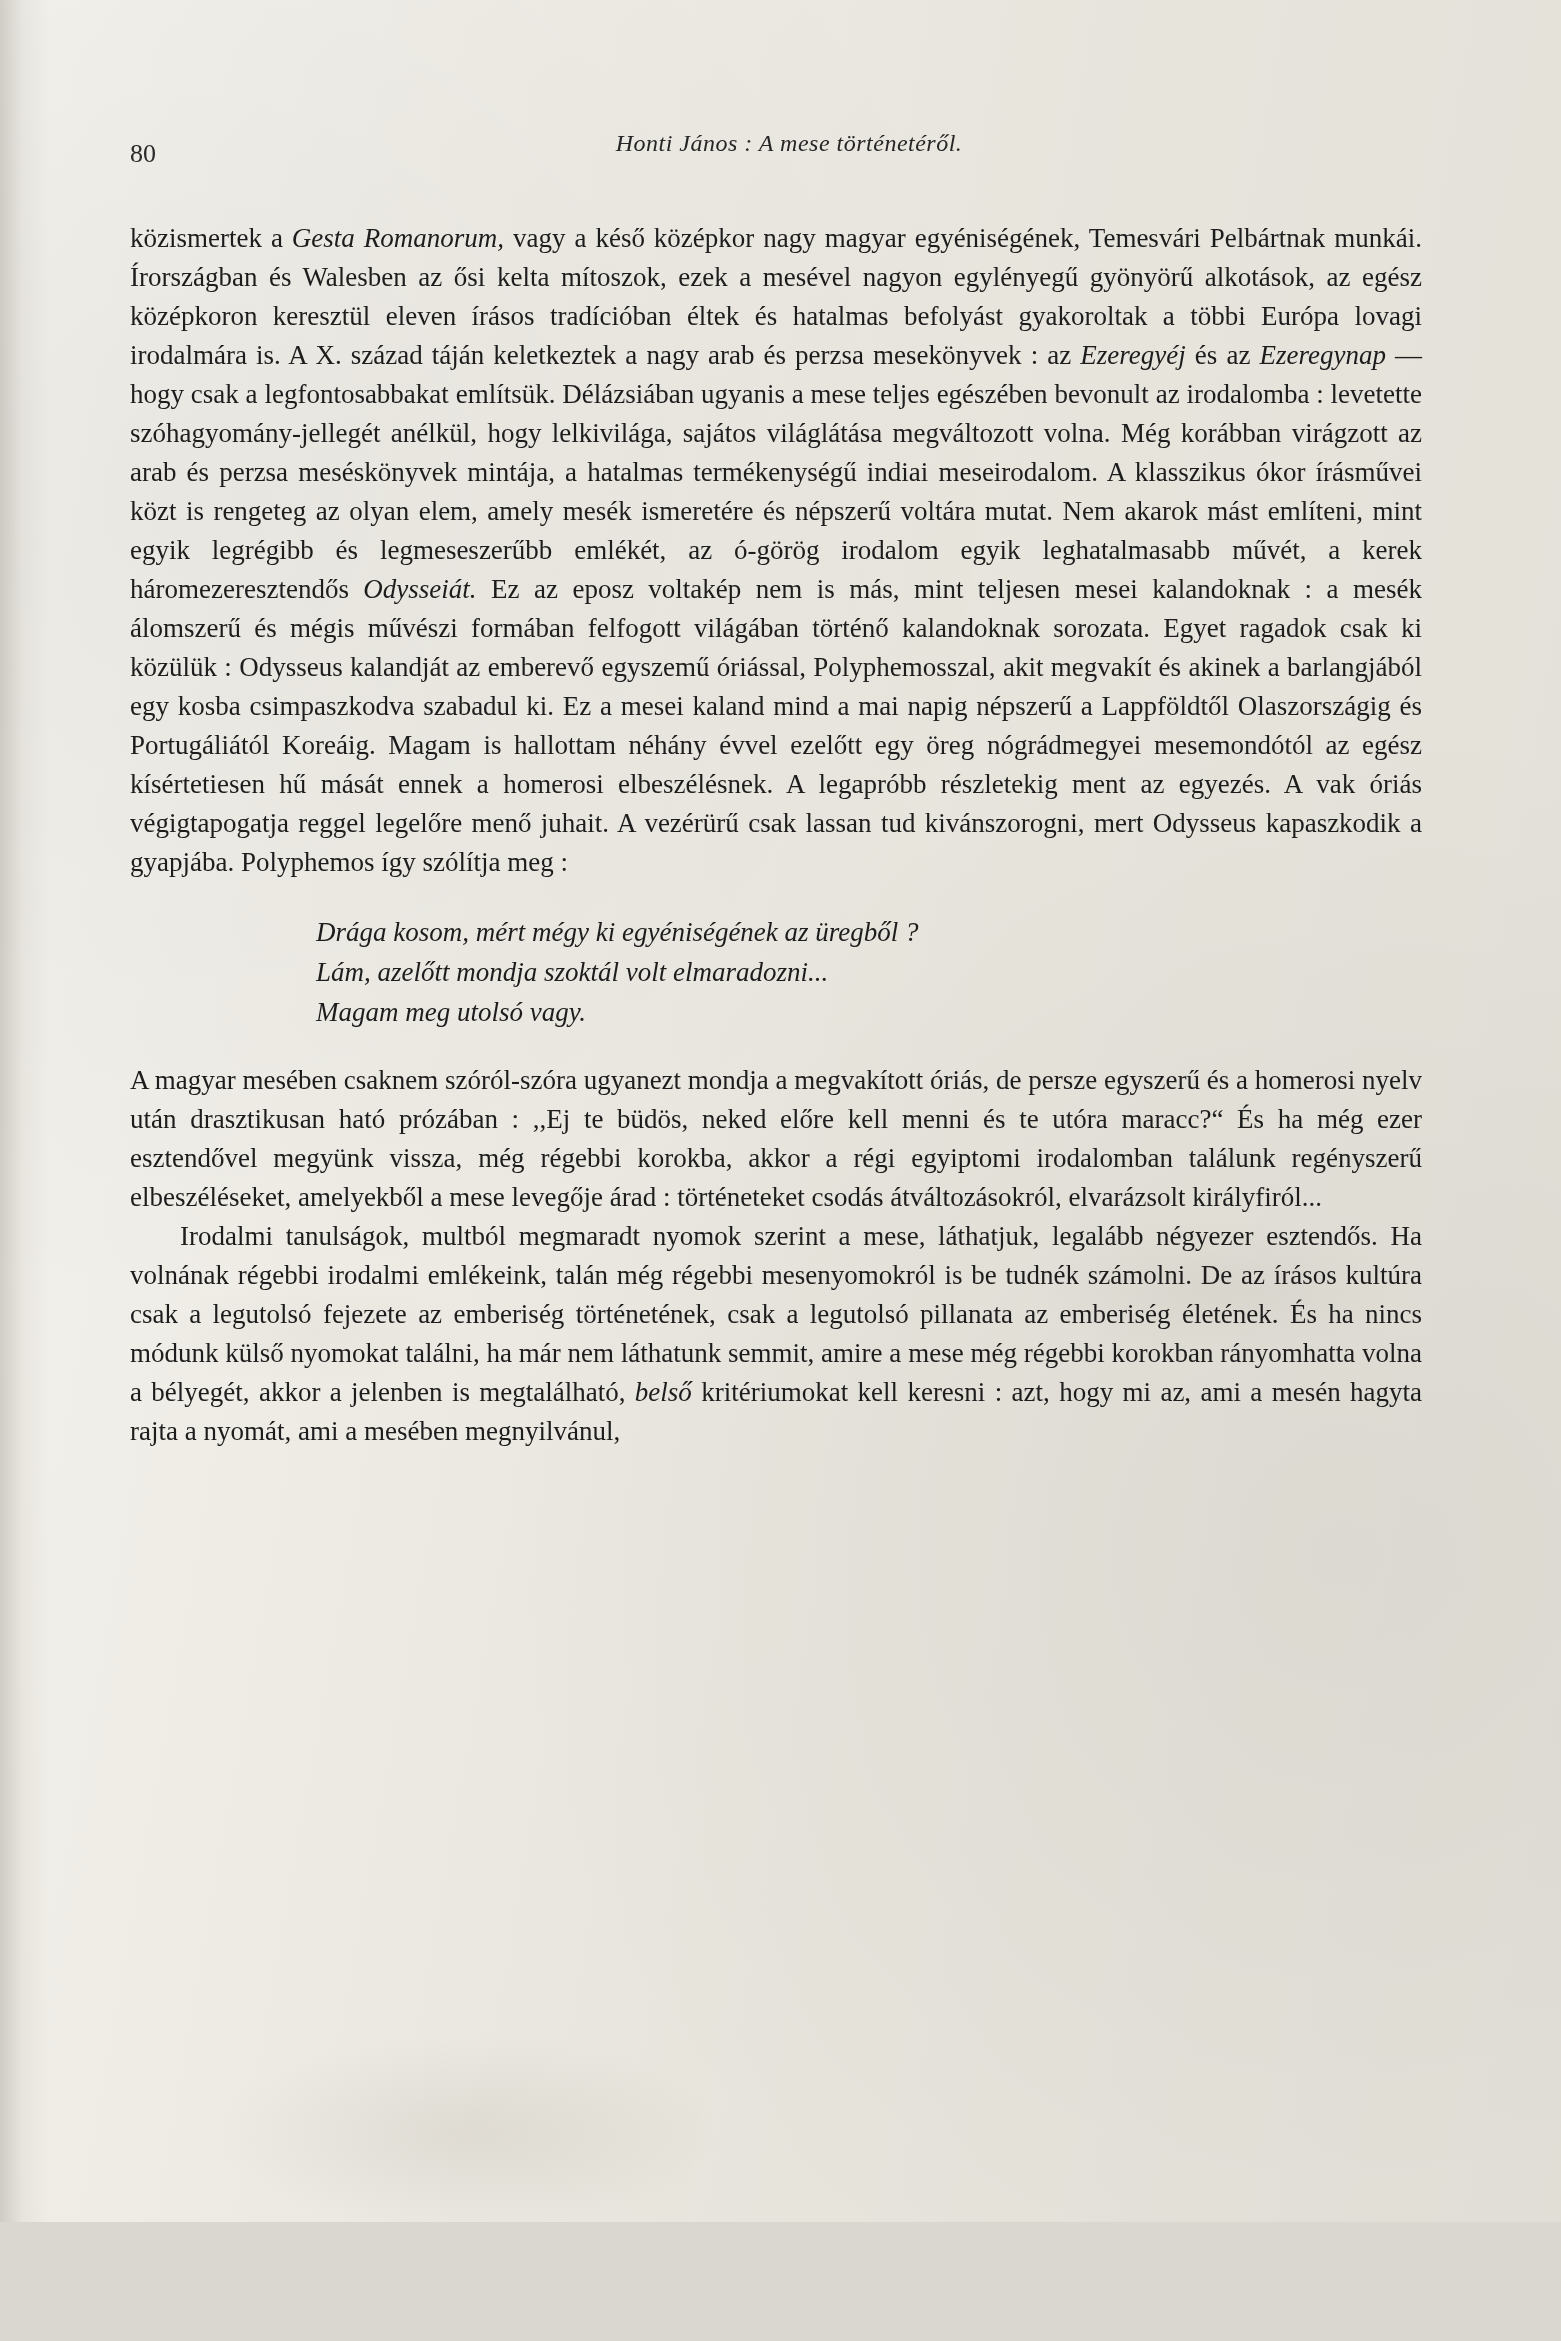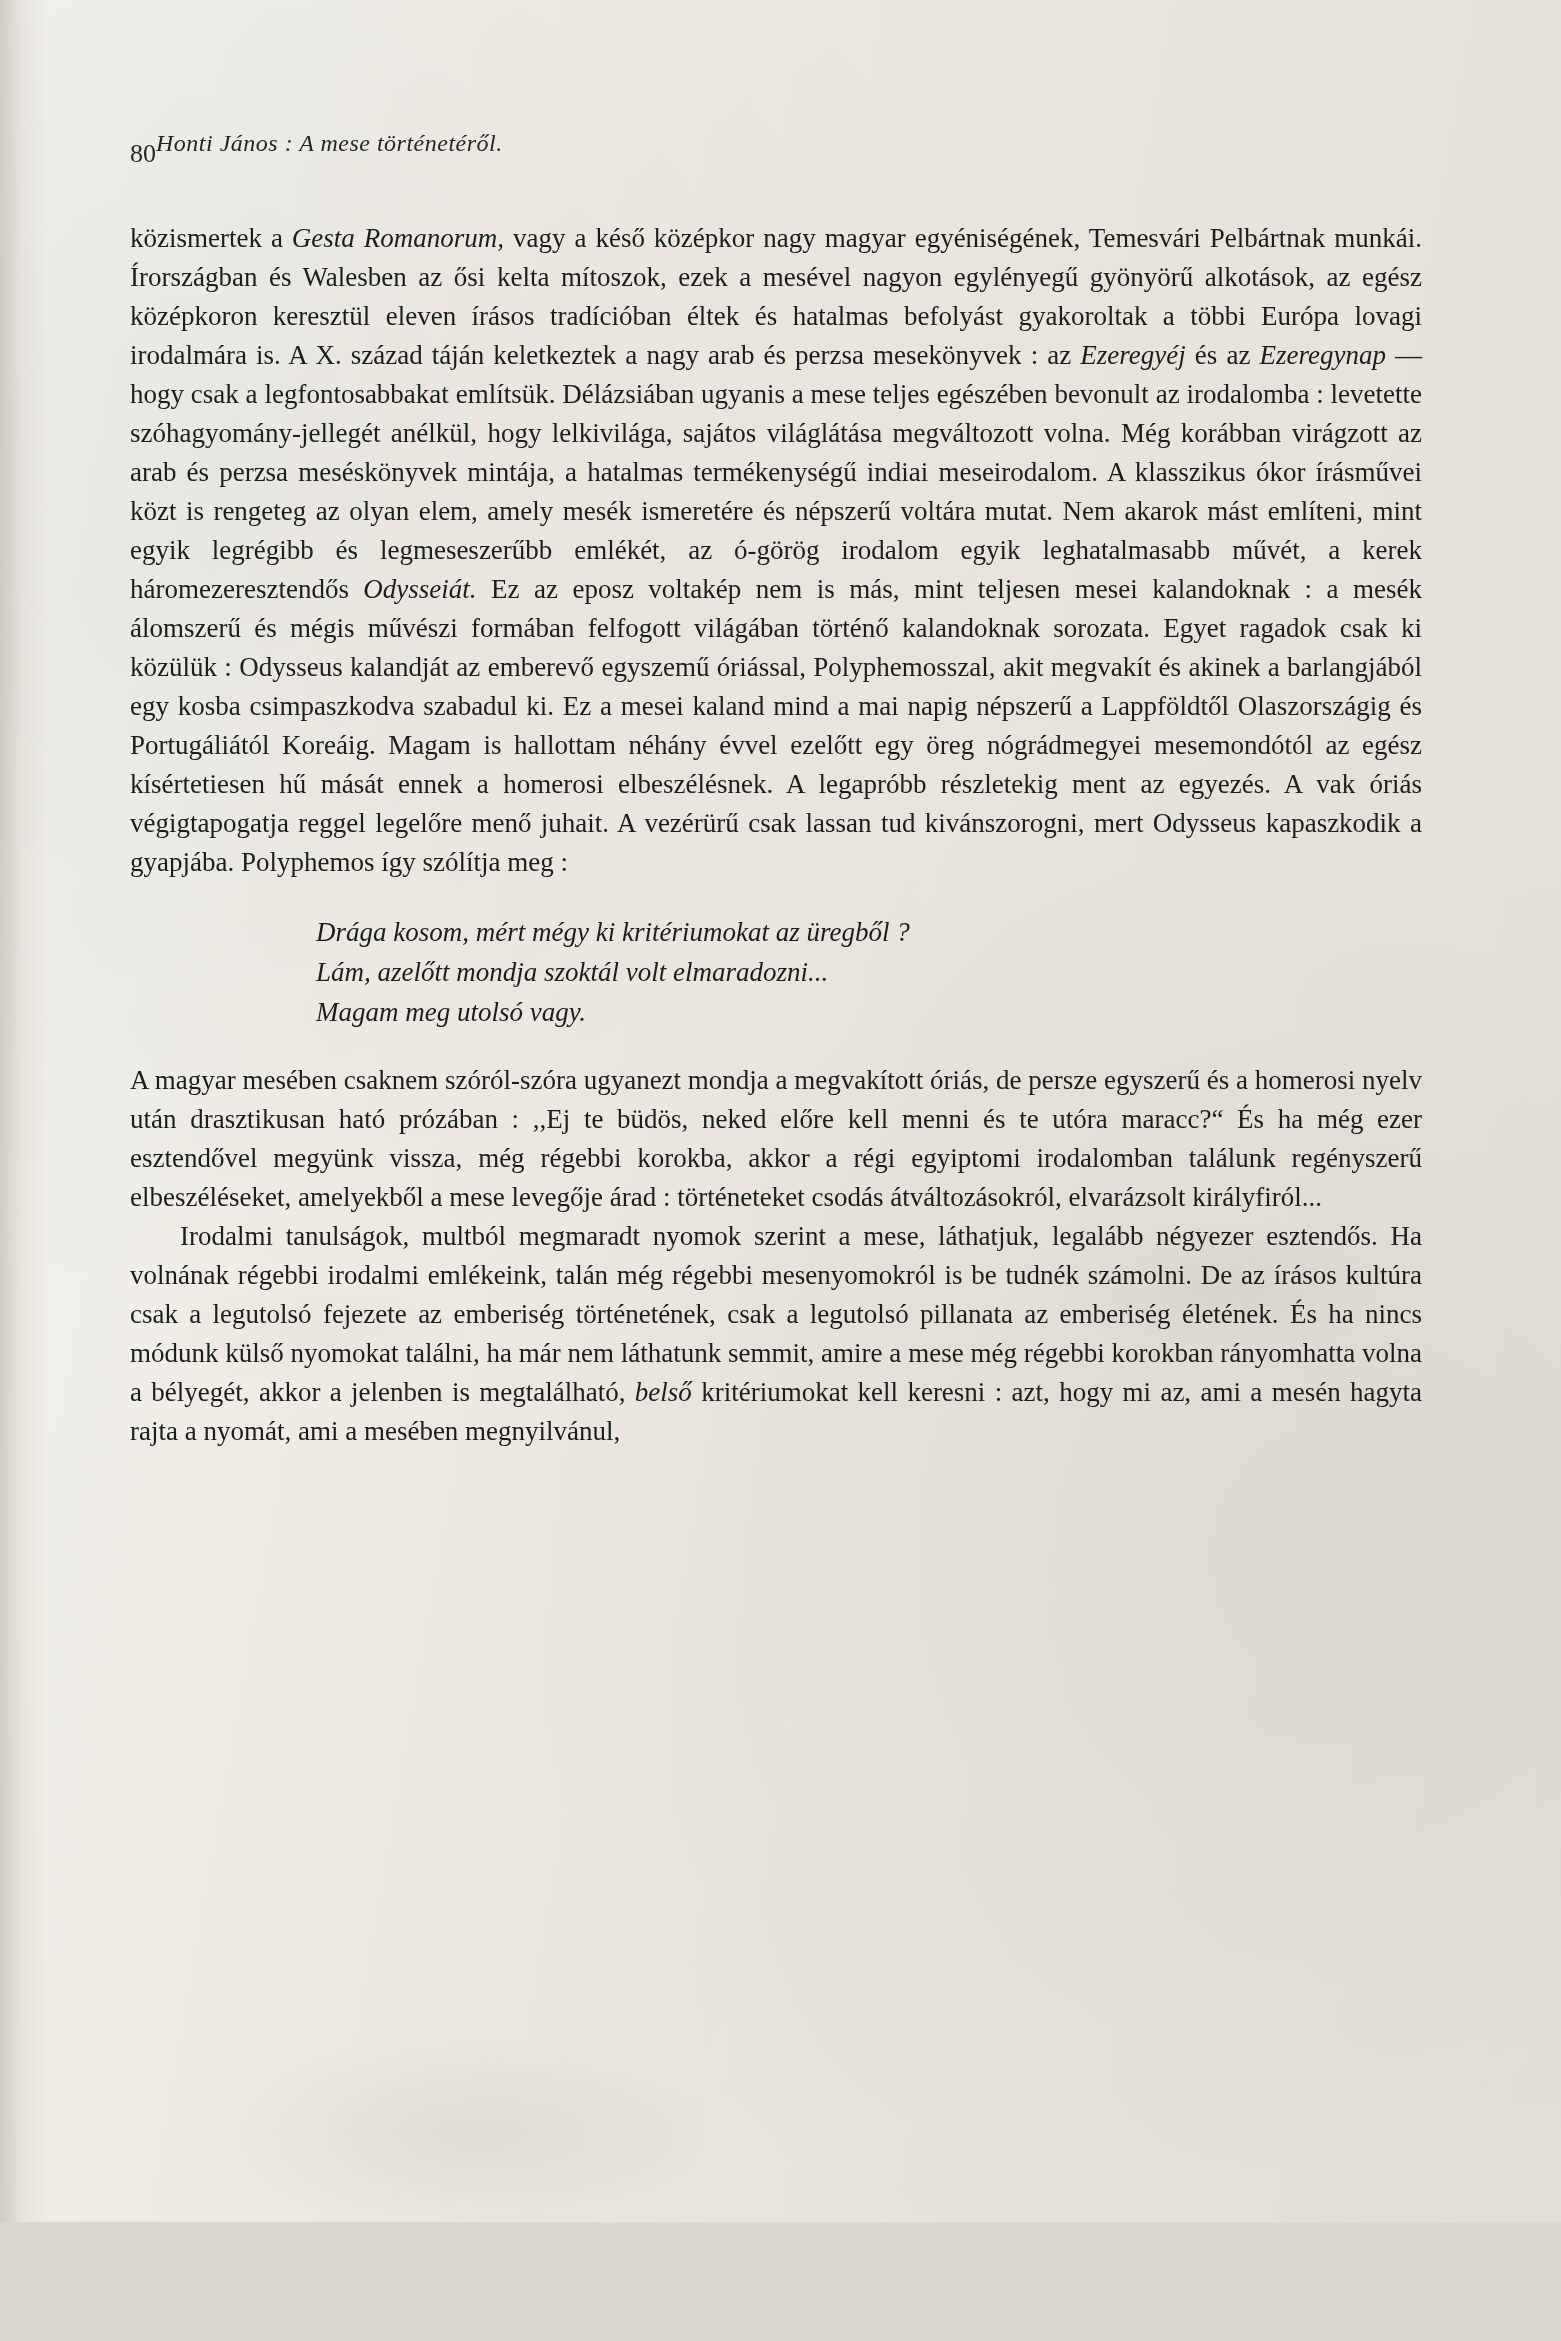--- a/index.html
+++ b/index.html
@@ -56,20 +56,21 @@
     height: 61px;
   }
   .folio {
     position: absolute;
     left: 0;
     top: 8.7px;
     font-size: 26px;
     color: #2b2b2b;
   }
   .head-title {
+    text-align: center;
     font-style: italic;
     font-size: 24px;
     letter-spacing: 0.5px;
     color: #262626;
     padding-left: 26px;
   }
 
   
   .body-block {
     margin-top: 28px;
@@ -107,21 +108,21 @@
     <div class="running-head">
       <span class="folio">80</span>
       <div class="head-title">Honti János :  A  mese  történetéről.</div>
     </div>
 
     <div class="body-block">
 
       <p><span>közismertek a </span><span class="it">Gesta Romanorum,</span><span> vagy a késő középkor nagy magyar egyéniségének, Temesvári Pelbártnak munkái. Írországban és Walesben az ősi kelta mítoszok, ezek a mesével nagyon egylényegű gyönyörű alkotások, az egész középkoron keresztül eleven írásos tradícióban éltek és hatalmas befolyást gyakoroltak a többi Európa lovagi irodalmára is. A X. század táján keletkeztek a nagy arab és perzsa mesekönyvek : az </span><span class="it">Ezeregyéj</span><span> és az </span><span class="it">Ezeregynap</span><span> — hogy csak a legfontosabbakat említsük. Délázsiában ugyanis a mese teljes egészében bevonult az irodalomba : levetette szóhagyomány-jellegét anélkül, hogy lelkivilága, sajátos világlátása megváltozott volna. Még korábban virágzott az arab és perzsa meséskönyvek mintája, a hatalmas termékenységű indiai meseirodalom. A klasszikus ókor írásművei közt is rengeteg az olyan elem, amely mesék ismeretére és népszerű voltára mutat. Nem akarok mást említeni, mint egyik legrégibb és legmeseszerűbb emlékét, az ó-görög irodalom egyik leghatalmasabb művét, a kerek háromezeresztendős </span><span class="it">Odysseiát.</span><span> Ez az eposz voltakép nem is más, mint teljesen mesei kalandoknak : a mesék álomszerű és mégis művészi formában felfogott világában történő kalandoknak sorozata. Egyet ragadok csak ki közülük : Odysseus kalandját az emberevő egyszemű óriással, Polyphemosszal, akit megvakít és akinek a barlangjából egy kosba csimpaszkodva szabadul ki. Ez a mesei kaland mind a mai napig népszerű a Lappföldtől Olaszországig és Portugáliától Koreáig. Magam is hallottam néhány évvel ezelőtt egy öreg nógrádmegyei mesemondótól az egész kísértetiesen hű mását ennek a homerosi elbeszélésnek. A legapróbb részletekig ment az egyezés. A vak óriás végigtapogatja reggel legelőre menő juhait. A vezérürű csak lassan tud kivánszorogni, mert Odysseus kapaszkodik a gyapjába. Polyphemos így szólítja meg :</span></p>
 
       <div class="verse">
-        <div>Drága kosom, mért mégy ki kritériumokat az üregből ?</div>
+        <div>Drága kosom, mért mégy ki egyéniségének az üregből ?</div>
         <div>Lám, azelőtt mondja szoktál volt elmaradozni...</div>
         <div>Magam meg utolsó vagy.</div>
       </div>
 
       <p>A magyar mesében csaknem szóról-szóra ugyanezt mondja a megvakított óriás, de persze egyszerű és a homerosi nyelv után drasztikusan ható prózában : ,,Ej te büdös, neked előre kell menni és te utóra maracc?“ És ha még ezer esztendővel megyünk vissza, még régebbi korokba, akkor a régi egyiptomi irodalomban találunk regényszerű elbeszéléseket, amelyekből a mese levegője árad : történeteket csodás átváltozásokról, elvarázsolt királyfiról...</p>
 
       <p class="indent"><span>Irodalmi tanulságok, multból megmaradt nyomok szerint a mese, láthatjuk, legalább négyezer esztendős. Ha volnának régebbi irodalmi emlékeink, talán még régebbi mesenyomokról is be tudnék számolni. De az írásos kultúra csak a legutolsó fejezete az emberiség történetének, csak a legutolsó pillanata az emberiség életének. És ha nincs módunk külső nyomokat találni, ha már nem láthatunk semmit, amire a mese még régebbi korokban rányomhatta volna a bélyegét, akkor a jelenben is megtalálható, </span><span class="it">belső</span><span> kritériumokat kell keresni : azt, hogy mi az, ami a mesén hagyta rajta a nyomát, ami a mesében megnyilvánul,</span></p>
 
     </div>
   </div>

